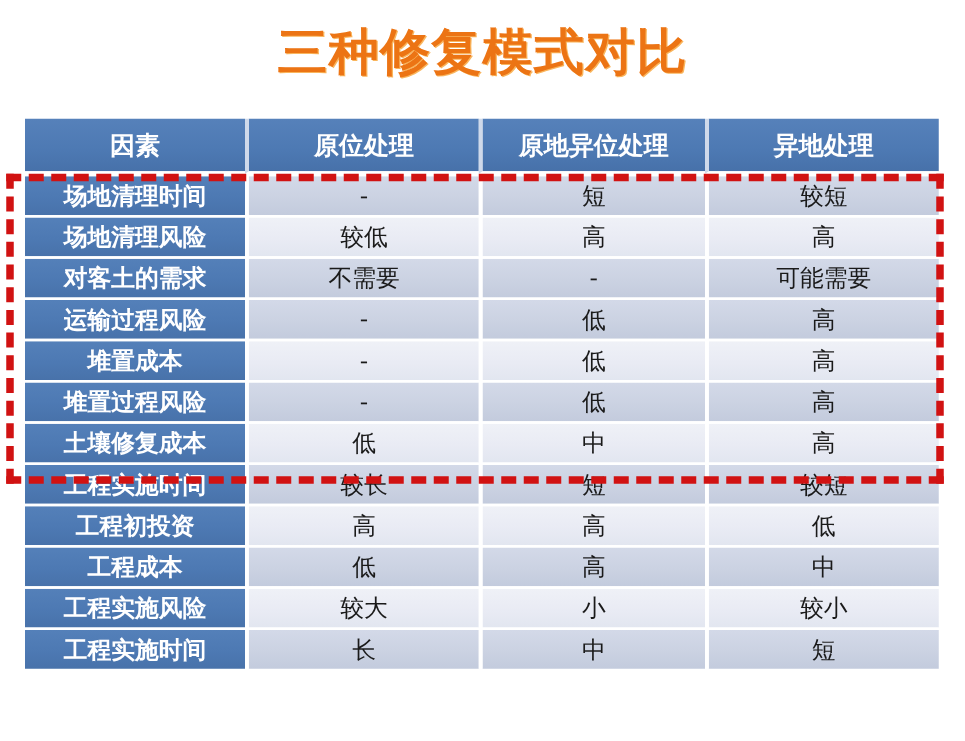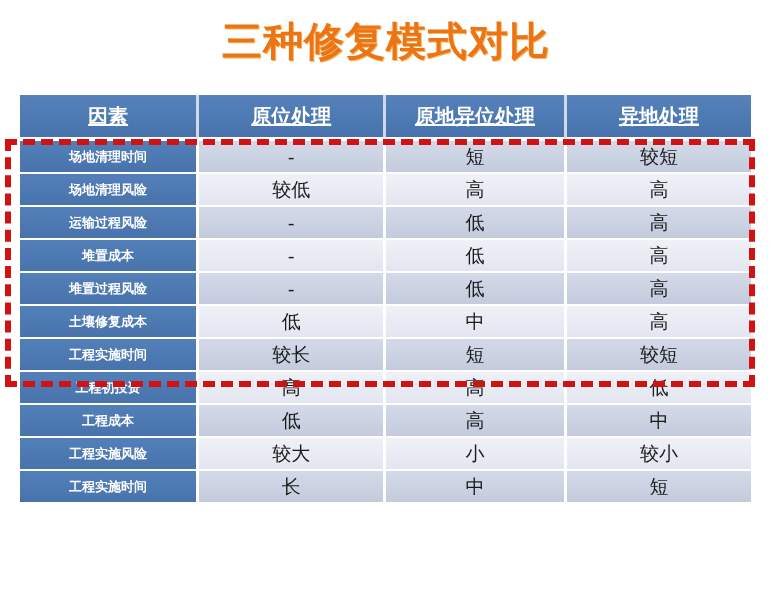--- a/index.html
+++ b/index.html
@@ -50,28 +50,27 @@
     background:linear-gradient(180deg,#5681ba 0%,var(--header-bg) 60%,#4771a9 100%);
     color:#fff;
     font-weight:bold;
     font-size:20px;
     height:42px;
     text-align:center;
     vertical-align:middle;
     border-bottom:2px solid var(--separator);
     border-left:3px solid #cfd9ea;
     padding:0;
-    text-decoration:underline;
   }
   thead th:first-child{border-left:none;}
   tbody th{
     background:linear-gradient(180deg,#5480b9 0%,var(--header-bg) 55%,#4872aa 100%);
     color:#fff;
     font-weight:bold;
-    font-size:13px;
+    font-size:19px;
     height:31px;
     text-align:center;
     vertical-align:middle;
     border-top:2px solid var(--separator);
     padding:0;
   }
   tbody td{
     font-family:"Liberation Serif",serif;
     font-size:19px;
     color:var(--cell-text);
@@ -123,20 +122,26 @@
     <td>短</td>
     <td>较短</td>
   </tr>
         <tr class="light hl">
     <th>场地清理风险</th>
     <td>较低</td>
     <td>高</td>
     <td>高</td>
   </tr>
         <tr class="dark hl">
+    <th>对客土的需求</th>
+    <td>不需要</td>
+    <td>-</td>
+    <td>可能需要</td>
+  </tr>
+        <tr class="dark hl">
     <th>运输过程风险</th>
     <td>-</td>
     <td>低</td>
     <td>高</td>
   </tr>
         <tr class="light hl">
     <th>堆置成本</th>
     <td>-</td>
     <td>低</td>
     <td>高</td>

